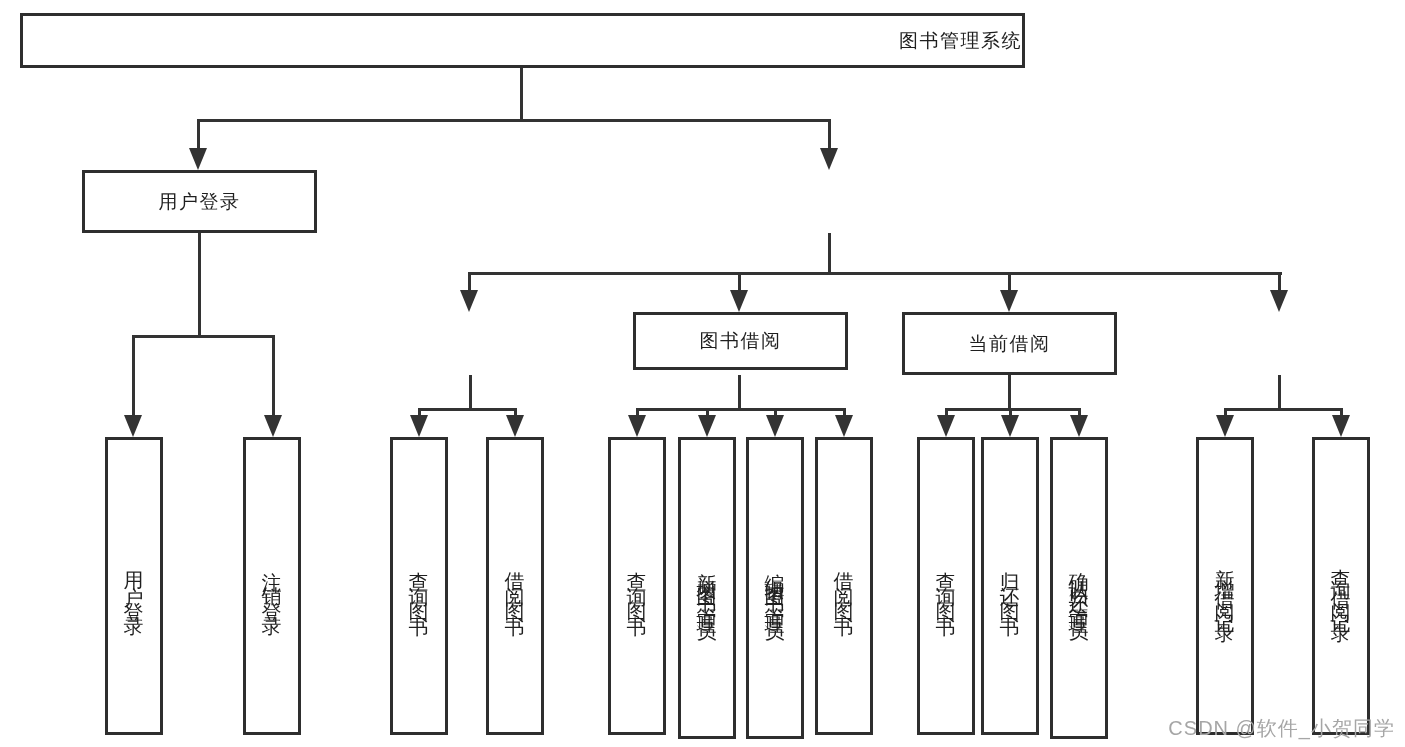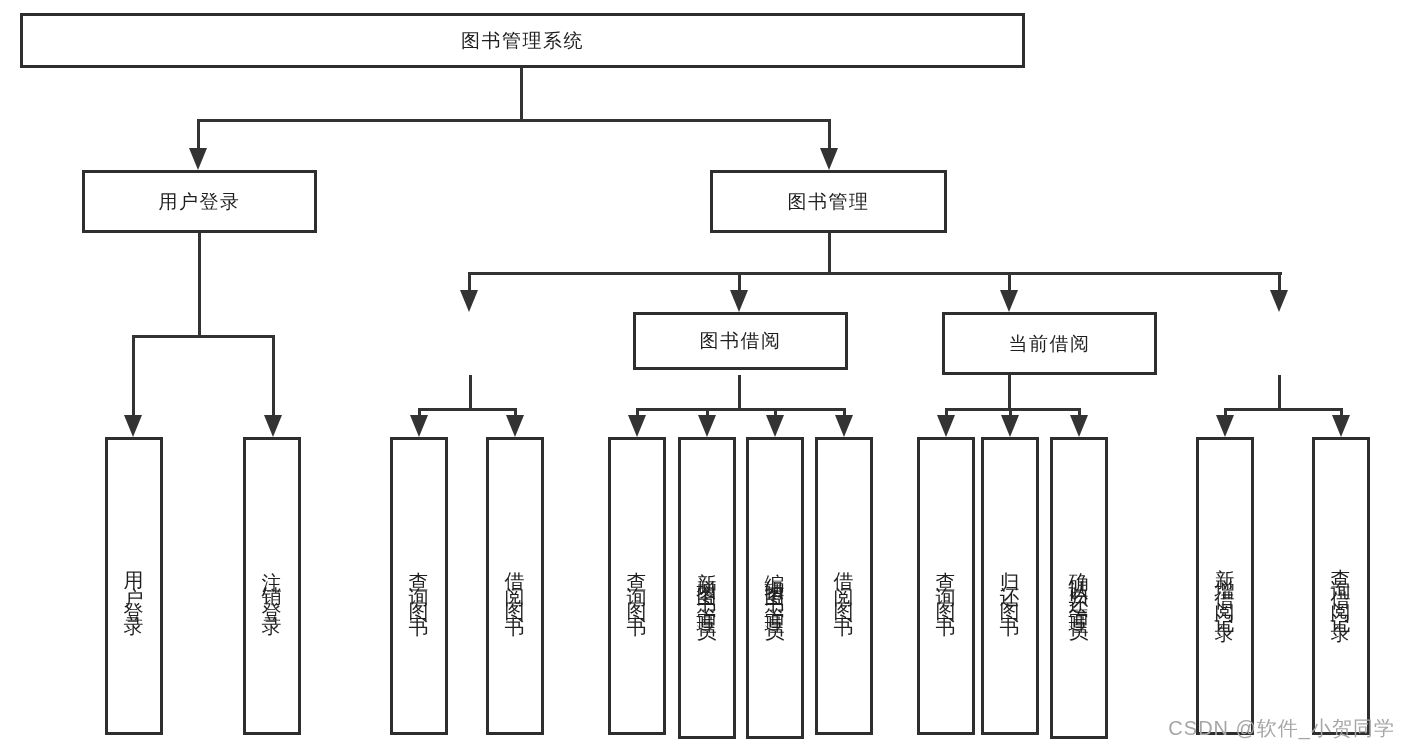--- a/index.html
+++ b/index.html
@@ -67,36 +67,33 @@
     font-size:20px;
     color:var(--watermark);
     letter-spacing:1px;
   }
 </style>
 </head>
 <body>
 
 <div class="canvas">
 
-  <div class="box" style="left:20px;top:13px;width:1005px;height:55px;">
+  <div class="box" style="left:20px;top:13px;width:1005px;height:55px;justify-content:flex-end;">
     <span>图书管理系统</span>
   </div>
 
   <div class="v" style="left:520px;top:68px;height:53px;"></div>
   <div class="h" style="left:197px;top:119px;width:634px;"></div>
   <div class="v" style="left:197px;top:119px;height:33px;"></div>
   <div class="arr" style="left:189px;top:148px;"></div>
   <div class="v" style="left:828px;top:119px;height:33px;"></div>
   <div class="arr" style="left:820px;top:148px;"></div>
 
   <div class="box" style="left:82px;top:170px;width:235px;height:63px;">
     <span>用户登录</span>
-  </div>
-  <div class="box" style="left:710px;top:170px;width:237px;height:63px;">
-    <span>图书管理</span>
   </div>
 
   <div class="v" style="left:198px;top:233px;height:104px;"></div>
   <div class="h" style="left:133px;top:335px;width:142px;"></div>
   <div class="v" style="left:132px;top:335px;height:85px;"></div>
   <div class="arr" style="left:124px;top:415px;"></div>
   <div class="v" style="left:272px;top:335px;height:85px;"></div>
   <div class="arr" style="left:264px;top:415px;"></div>
 
   <div class="v" style="left:828px;top:233px;height:41px;"></div>
@@ -106,21 +103,21 @@
   <div class="v" style="left:738px;top:272px;height:22px;"></div>
   <div class="arr" style="left:730px;top:290px;"></div>
   <div class="v" style="left:1008px;top:272px;height:22px;"></div>
   <div class="arr" style="left:1000px;top:290px;"></div>
   <div class="v" style="left:1278px;top:272px;height:22px;"></div>
   <div class="arr" style="left:1270px;top:290px;"></div>
 
   <div class="box" style="left:633px;top:312px;width:215px;height:58px;text-align:center;">
     <span>图书借阅</span>
   </div>
-  <div class="box" style="left:902px;top:312px;width:215px;height:63px;margin-left:40px;">
+  <div class="box" style="left:902px;top:312px;width:215px;height:63px;">
     <span>当前借阅</span>
   </div>
 
   <div class="v" style="left:469px;top:375px;height:35px;"></div>
   <div class="h" style="left:418px;top:408px;width:99px;"></div>
   <div class="v" style="left:418px;top:408px;height:12px;"></div>
   <div class="arr" style="left:410px;top:415px;"></div>
   <div class="v" style="left:514px;top:408px;height:12px;"></div>
   <div class="arr" style="left:506px;top:415px;"></div>
 

